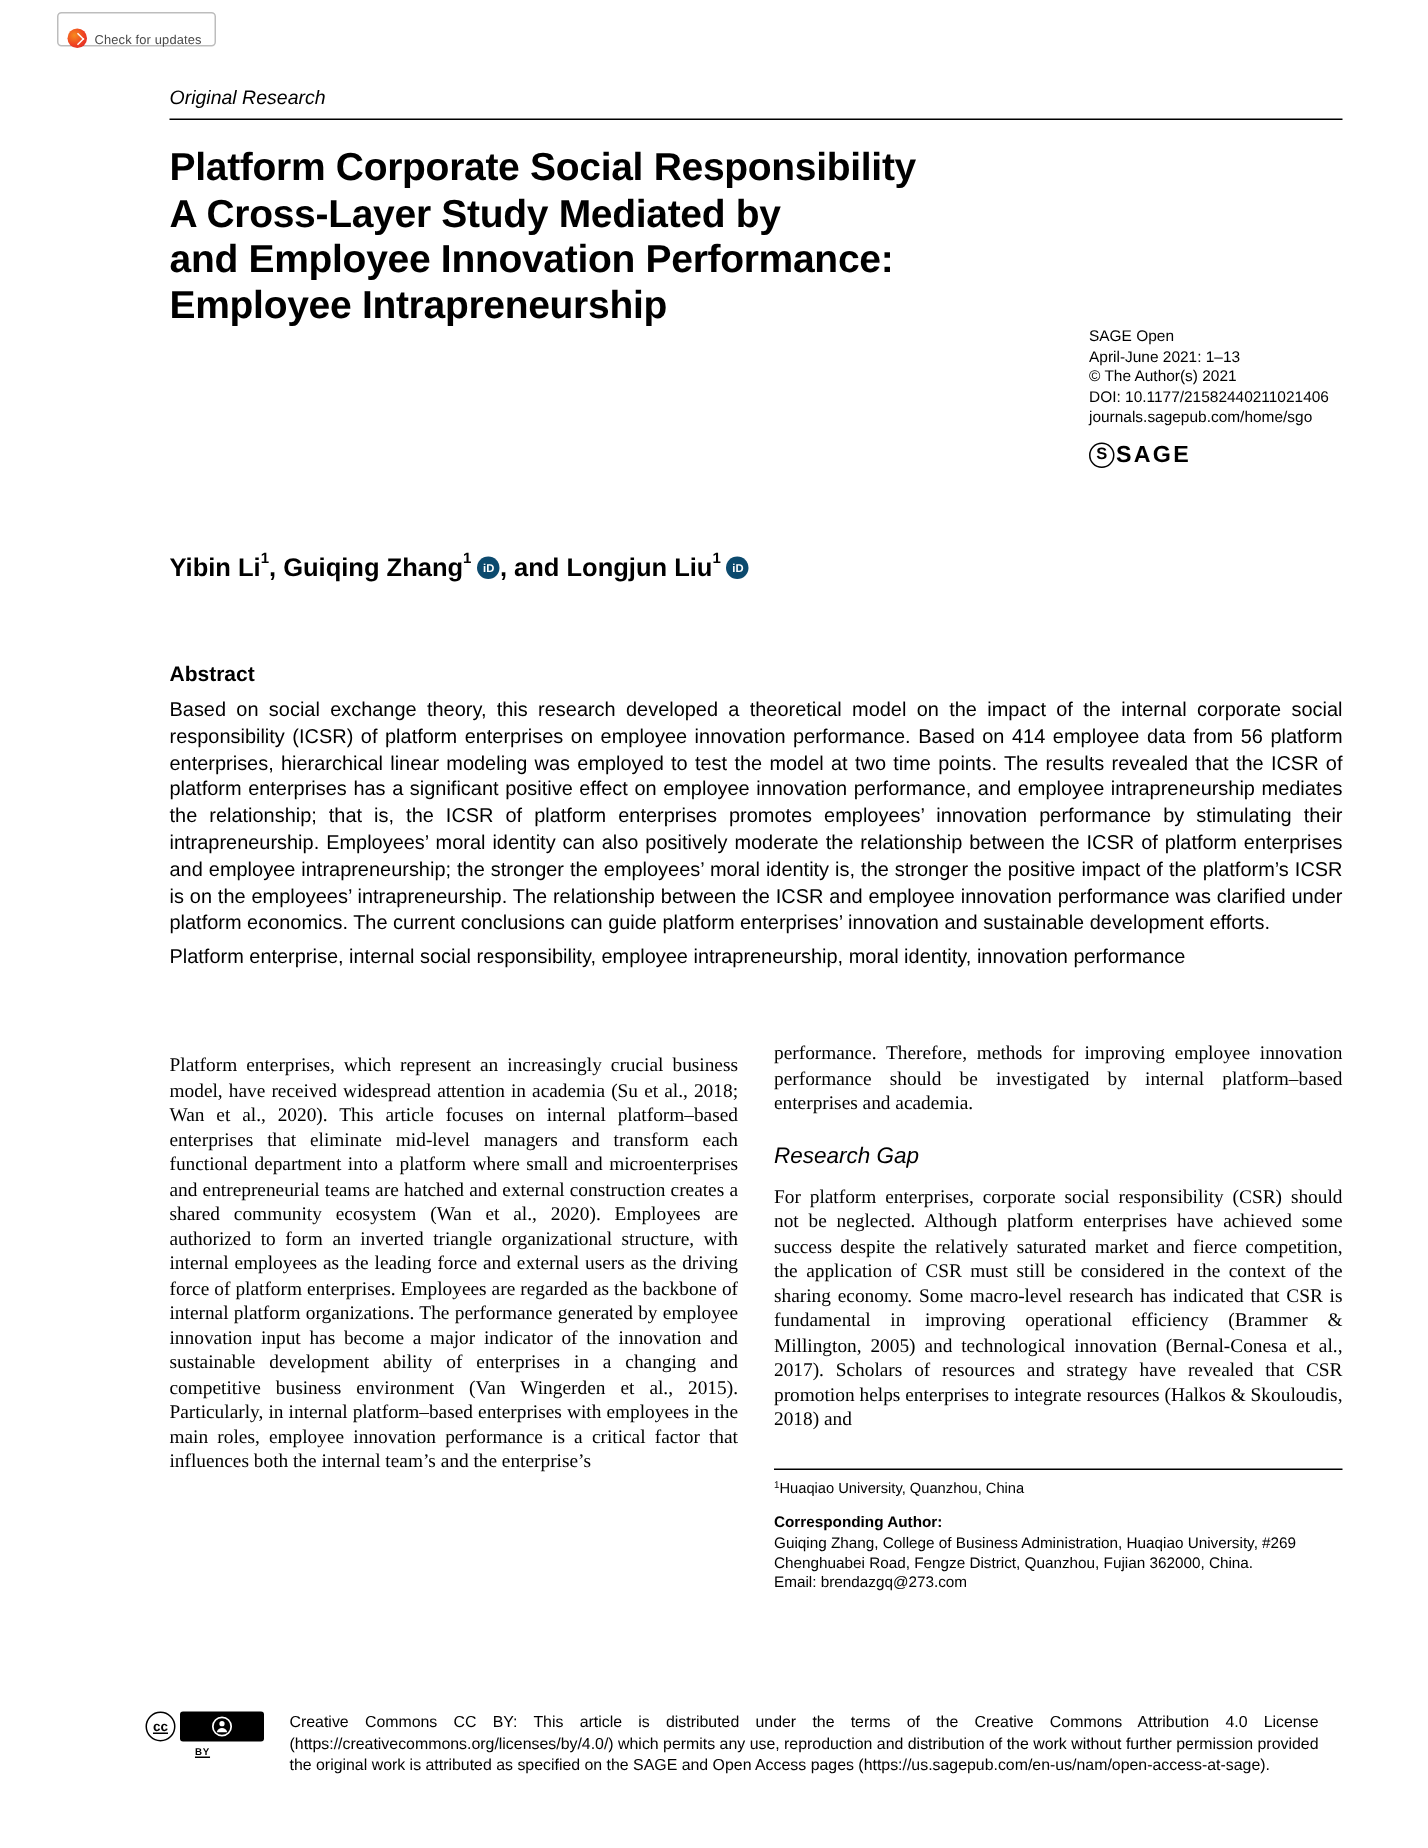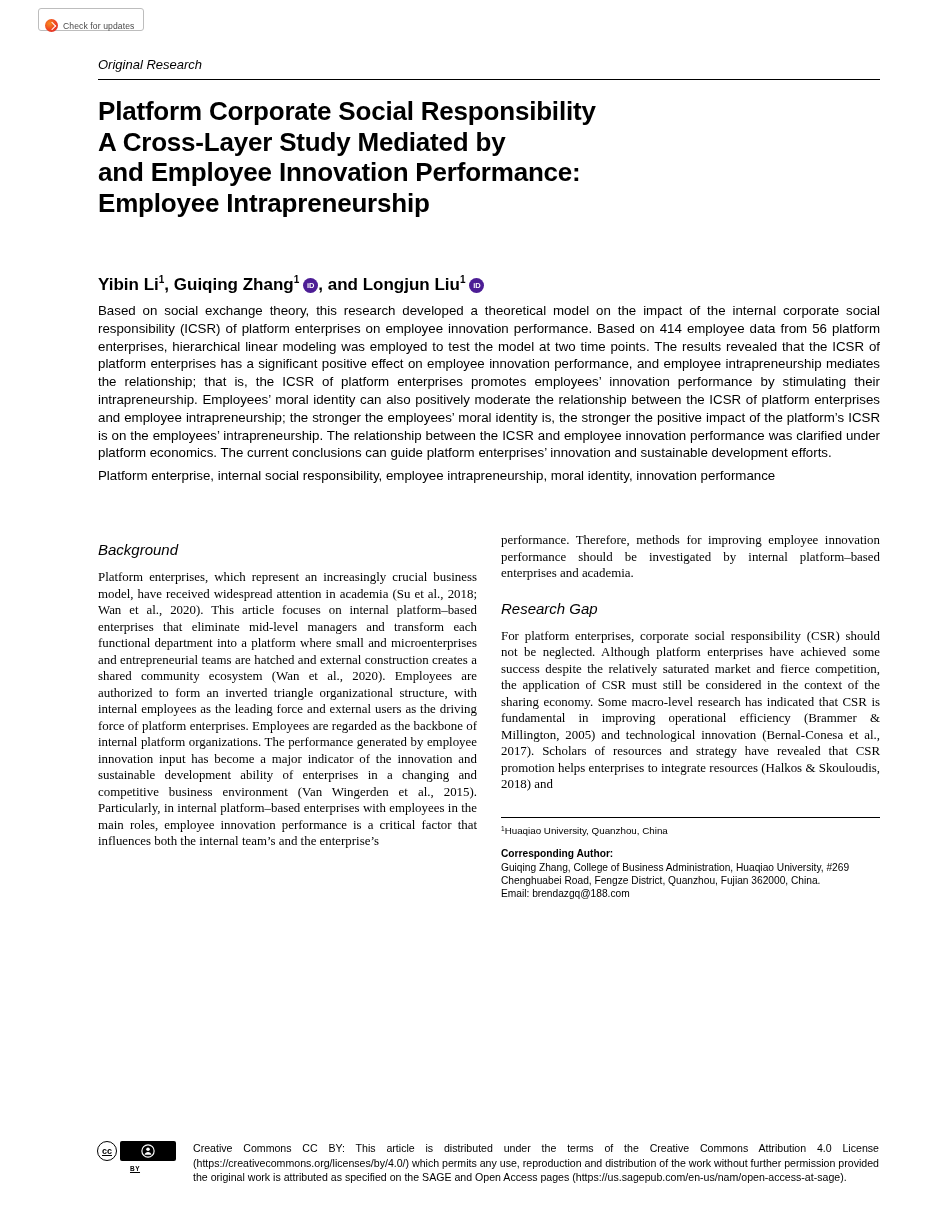--- a/index.html
+++ b/index.html
@@ -22,21 +22,21 @@
     width:13px; height:13px; border-radius:50%;
     background:radial-gradient(circle at 35% 35%, #f68b1f 0%, #ef4023 55%, #d2232a 100%);
     position:relative; flex:0 0 auto;
   }
   .crossmark-icon::after{
     content:""; position:absolute; left:4px; top:4px; width:5px; height:5px;
     border-right:1.6px solid #fff; border-bottom:1.6px solid #fff; transform:rotate(-45deg);
   }
   .check-badge-label { font-size:8.6px; color:#4a4a4a; letter-spacing:.1px; white-space:nowrap; }
 
-  .content { position:absolute; left:98px; top:0; width:782px; }
+  .content { position:absolute; left:113px; top:0; width:782px; }
 
   .section-type { margin-top:57px; font-size:13px; font-style:italic; }
   .head-rule { border:none; border-top:1.6px solid #000; margin-top:7px; }
 
   .title-row { display:flex; margin-top:16px;flex-direction:column; }
   .title-block { width:600px; }
   .title-line {
     font-size:26px; font-weight:bold; line-height:30.5px; letter-spacing:-0.2px; white-space:nowrap;
   }
   .journal-info { margin-left:auto; width:169px; font-size:10.3px; line-height:13.6px; }
@@ -45,21 +45,21 @@
   .sage-s {
     width:17px; height:17px; border:1.7px solid #000; border-radius:50%;
     display:inline-flex; align-items:center; justify-content:center;
     font-size:11px; font-weight:bold;
   }
   .sage-word { font-size:15.5px; font-weight:bold; letter-spacing:1.5px; }
 
   .authors { margin-top:57px; font-size:17px; font-weight:bold; display:flex; align-items:center; }
   .authors .sup { font-size:10px; position:relative; top:-6px; font-weight:bold; }
   .orcid {
-    width:15px; height:15px; border-radius:50%; background:#4c1d95; color:#fff;
+    width:15px; height:15px; border-radius:50%; background:#0c4a6e; color:#fff;
     display:inline-flex; align-items:center; justify-content:center;
     font-size:7.5px; font-weight:bold; margin-left:4px; cursor:pointer; flex:0 0 auto;
   }
   .authors .sep { white-space:pre; }
 
   .abstract-heading { margin-top:52px; font-size:14px; font-weight:bold; }
   .abstract-text {
     margin-top:7px; font-size:13.3px; line-height:17.8px; text-align:justify;
   }
   .keywords-heading { margin-top:20px; font-size:14px; font-weight:bold; }
@@ -113,54 +113,65 @@
     <div class="section-type">Original Research</div>
     <hr class="head-rule">
 
     <div class="title-row">
       <div class="title-block">
         <div class="title-line">Platform Corporate Social Responsibility</div>
         <div class="title-line">A Cross-Layer Study Mediated by</div>
         <div class="title-line">and Employee Innovation Performance:</div>
         <div class="title-line">Employee Intrapreneurship</div>
       </div>
+      <div class="journal-info">
+        <div class="ji-line">SAGE Open</div>
+        <div class="ji-line">April-June 2021: 1–13</div>
+        <div class="ji-line">© The Author(s) 2021</div>
+        <div class="ji-line">DOI: 10.1177/21582440211021406</div>
+        <div class="ji-line">journals.sagepub.com/home/sgo</div>
+        <div class="sage-logo">
+          <span class="sage-s">S</span>
+          <span class="sage-word">SAGE</span>
+        </div>
+      </div>
     </div>
 
     <div class="authors">
       <span>Yibin Li</span>
         <span class="sup">1</span>
         <span class="sep">, </span>
         <span>Guiqing Zhang</span>
         <span class="sup">1</span>
         <span class="orcid">iD</span>
         <span class="sep">, and </span>
         <span>Longjun Liu</span>
         <span class="sup">1</span>
         <span class="orcid">iD</span>
     </div>
 
+    <div class="abstract-heading">Abstract</div>
     <div class="abstract-text">Based on social exchange theory, this research developed a theoretical model on the impact of the internal corporate social responsibility (ICSR) of platform enterprises on employee innovation performance. Based on 414 employee data from 56 platform enterprises, hierarchical linear modeling was employed to test the model at two time points. The results revealed that the ICSR of platform enterprises has a significant positive effect on employee innovation performance, and employee intrapreneurship mediates the relationship; that is, the ICSR of platform enterprises promotes employees’ innovation performance by stimulating their intrapreneurship. Employees’ moral identity can also positively moderate the relationship between the ICSR of platform enterprises and employee intrapreneurship; the stronger the employees’ moral identity is, the stronger the positive impact of the platform’s ICSR is on the employees’ intrapreneurship. The relationship between the ICSR and employee innovation performance was clarified under platform economics. The current conclusions can guide platform enterprises’ innovation and sustainable development efforts.</div>
 
     <div class="keywords-text">Platform enterprise, internal social responsibility, employee intrapreneurship, moral identity, innovation performance</div>
 
     <div class="columns">
       <div class="col col-left">
-        <div class="h-sub">Background</div>
         <div class="body-para">Platform enterprises, which represent an increasingly crucial business model, have received widespread attention in academia (Su et al., 2018; Wan et al., 2020). This article focuses on internal platform–based enterprises that eliminate mid-level managers and transform each functional department into a platform where small and microenterprises and entrepreneurial teams are hatched and external construction creates a shared community ecosystem (Wan et al., 2020). Employees are authorized to form an inverted triangle organizational structure, with internal employees as the leading force and external users as the driving force of platform enterprises. Employees are regarded as the backbone of internal platform organizations. The performance generated by employee innovation input has become a major indicator of the innovation and sustainable development ability of enterprises in a changing and competitive business environment (Van Wingerden et al., 2015). Particularly, in internal platform–based enterprises with employees in the main roles, employee innovation performance is a critical factor that influences both the internal team’s and the enterprise’s</div>
       </div>
       <div class="col col-right">
         <div class="body-para first">performance. Therefore, methods for improving employee innovation performance should be investigated by internal platform–based enterprises and academia.</div>
         <div class="h-sub">Research Gap</div>
         <div class="body-para">For platform enterprises, corporate social responsibility (CSR) should not be neglected. Although platform enterprises have achieved some success despite the relatively saturated market and fierce competition, the application of CSR must still be considered in the context of the sharing economy. Some macro-level research has indicated that CSR is fundamental in improving operational efficiency (Brammer &amp; Millington, 2005) and technological innovation (Bernal-Conesa et al., 2017). Scholars of resources and strategy have revealed that CSR promotion helps enterprises to integrate resources (Halkos &amp; Skouloudis, 2018) and</div>
 
         <div class="footnote">
           <div class="affiliation"><span class="sup">1</span><span>Huaqiao University, Quanzhou, China</span></div>
           <div class="corr-label">Corresponding Author:</div>
           <div class="corr-text">Guiqing Zhang, College of Business Administration, Huaqiao University, #269 Chenghuabei Road, Fengze District, Quanzhou, Fujian 362000, China.</div>
-          <div class="email-line">Email: brendazgq@188.com</div>
+          <div class="email-line">Email: brendazgq@273.com</div>
         </div>
       </div>
     </div>
   </div>
 
   <div class="license">
     <div class="cc-badge">
       <div class="cc-row">
         <span class="cc-circle">cc</span>
         <span class="by-box">

